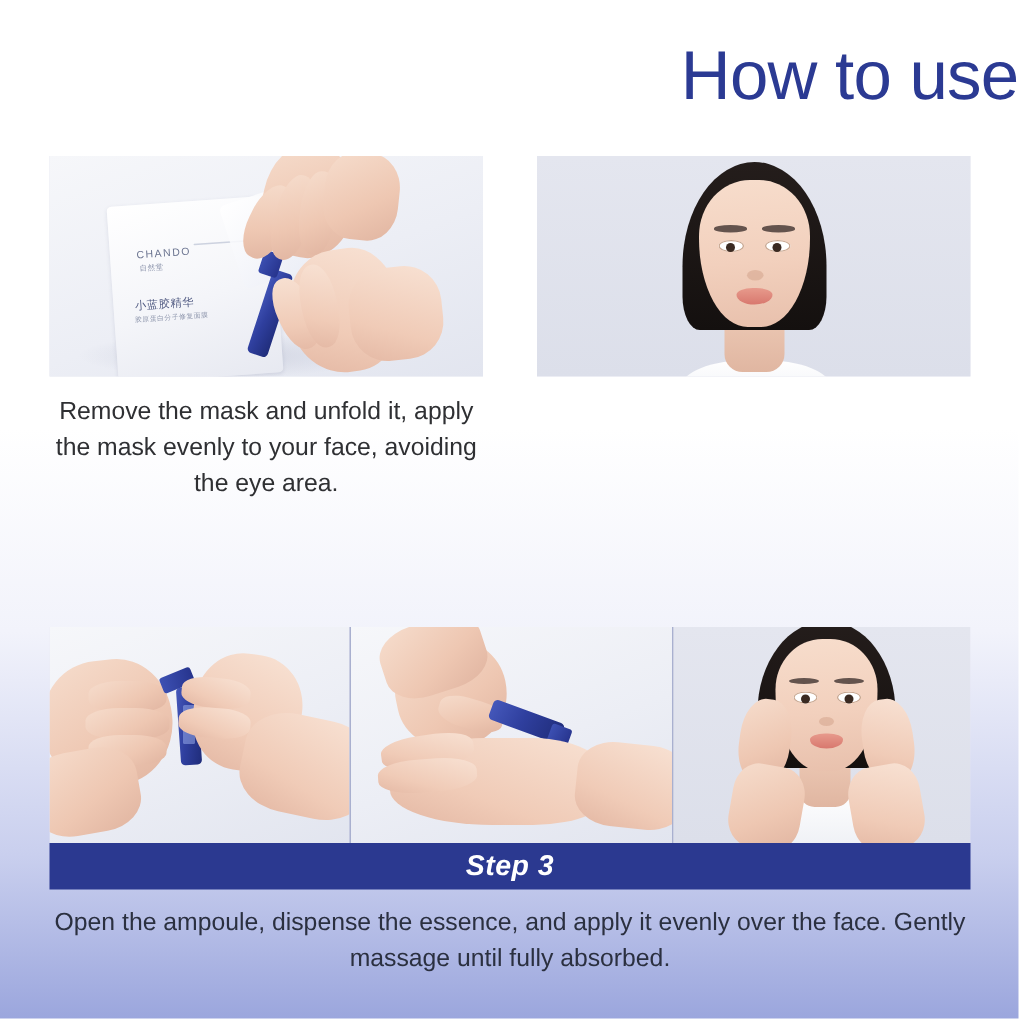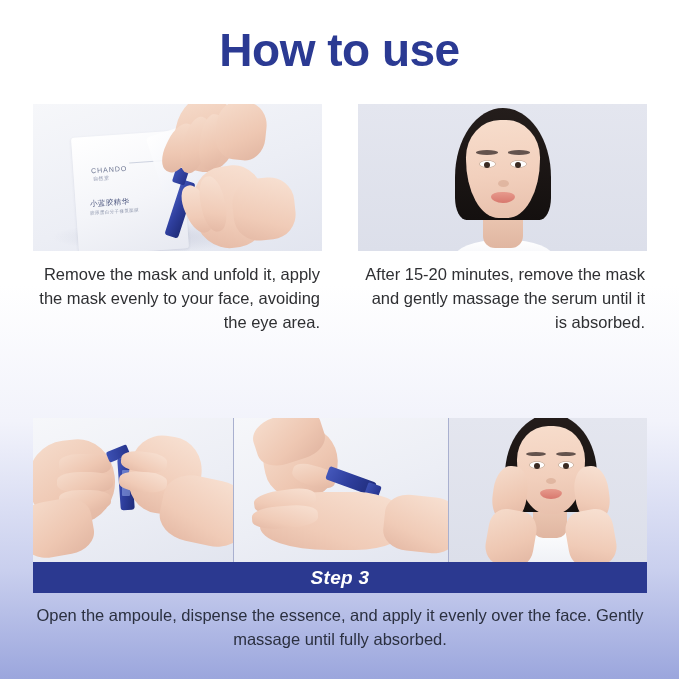--- a/index.html
+++ b/index.html
@@ -26,23 +26,23 @@
         #9ba6dd 100%);
     box-sizing: border-box;
   }
 
   
   .title {
     position: absolute;
     top: 26px;
     left: 0;
     width: 679px;
-    text-align: center;
+    text-align: right;
     font-size: 46px;
-    font-weight: bold;
+    font-weight: normal;
     letter-spacing: -0.5px;
     color: #2b3a93;
     line-height: 1.05;
   }
 
   
   .top-row {
     position: absolute;
     top: 104px;
     left: 33px;
@@ -70,21 +70,21 @@
     font-style: italic;
     font-weight: bold;
     display: flex;
     align-items: center;
     justify-content: center;
     letter-spacing: 0.3px;
   }
 
   .caption {
     margin-top: 12px;
-    text-align: right;
+    text-align: center;
     font-size: 16.5px;
     line-height: 1.45;
     color: #2f3033;
     padding: 0 2px;
   }
 
   
   .wide-card {
     position: absolute;
     top: 418px;
@@ -264,21 +264,20 @@
         <div class="p-face" style="left:108px; top:16px; width:74px; height:98px;"></div>
         <div class="p-brow" style="left:118px; top:46px; width:22px; height:4.5px;"></div>
         <div class="p-brow" style="left:150px; top:46px; width:22px; height:4.5px;"></div>
         <div class="p-eye" style="left:121px; top:56px; width:17px; height:8px;"></div>
         <div class="p-eye" style="left:152px; top:56px; width:17px; height:8px;"></div>
         <div class="p-pupil" style="left:126px; top:57.5px; width:6px; height:6px;"></div>
         <div class="p-pupil" style="left:157px; top:57.5px; width:6px; height:6px;"></div>
         <div class="p-nose" style="left:140px; top:76px; width:11px; height:7px;"></div>
         <div class="p-lip" style="left:133px; top:88px; width:24px; height:11px;"></div>
       </div>
-      <div class="caption">After 15-20 minutes, remove the mask and gently massage the serum until it is absorbed.</div>
     </div>
 
   </div>
 
   <div class="wide-card">
     <div class="wide-photos">
 
       <div class="cell cell-a">
         <div class="bg-soft"></div>
         <div class="skin" style="left:-4px; top:22px; width:86px; height:84px; border-radius:44% 42% 46% 48% / 46% 48% 50% 46%; transform:rotate(-6deg);"></div>

